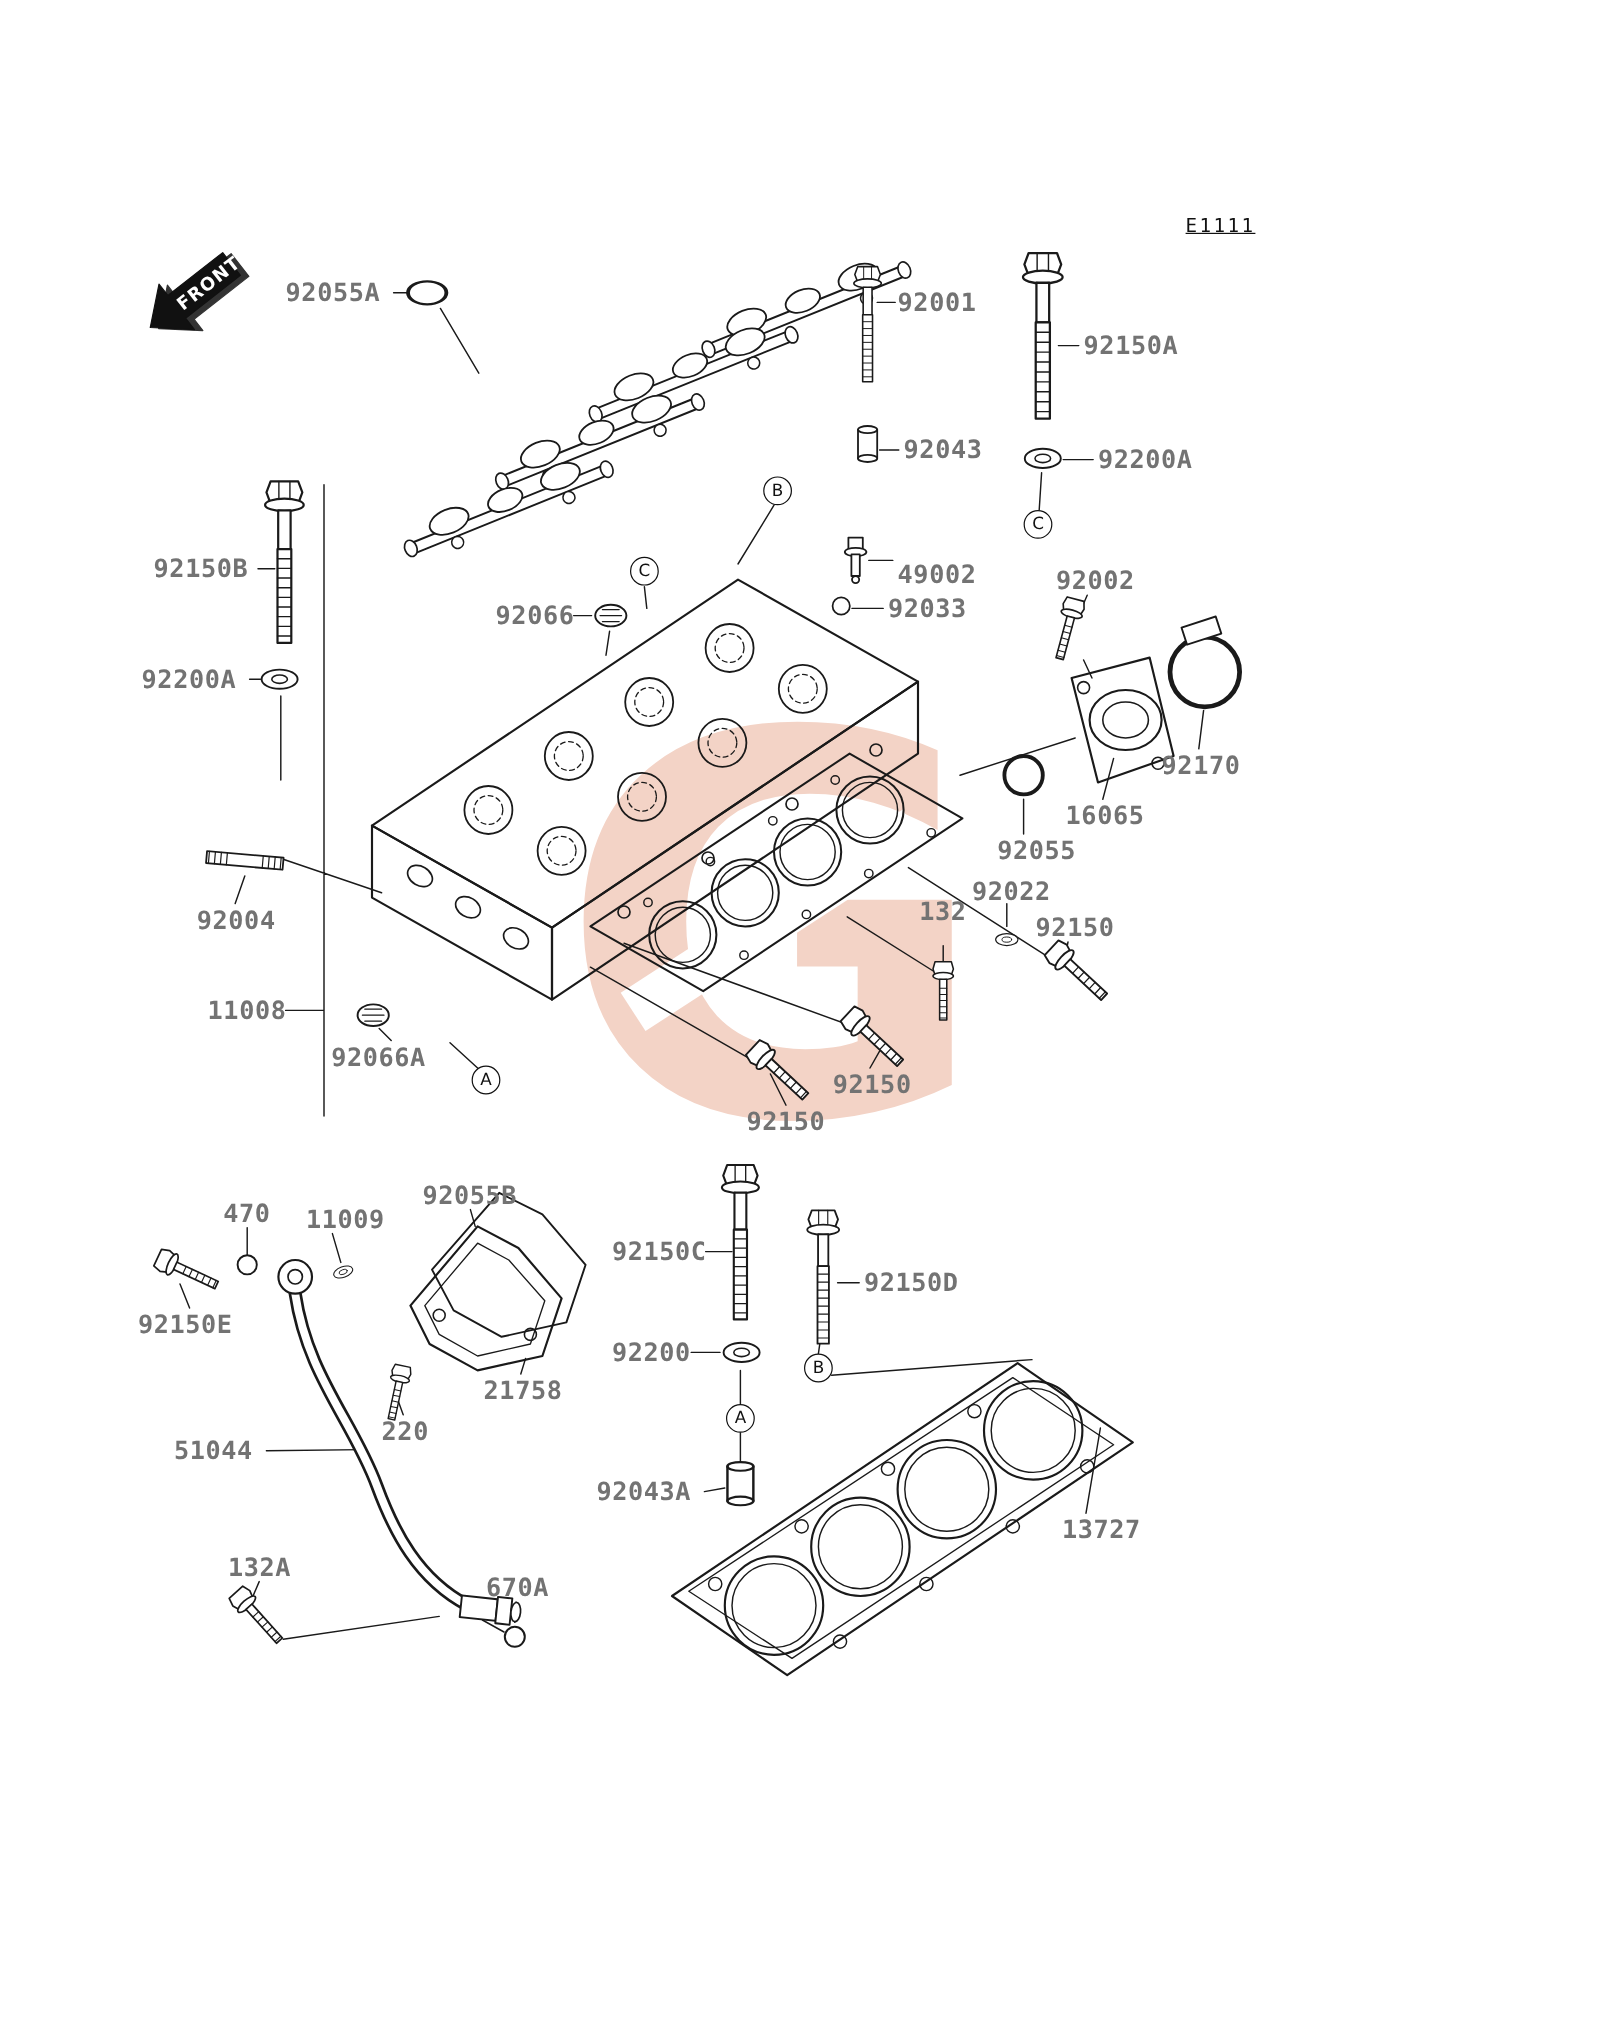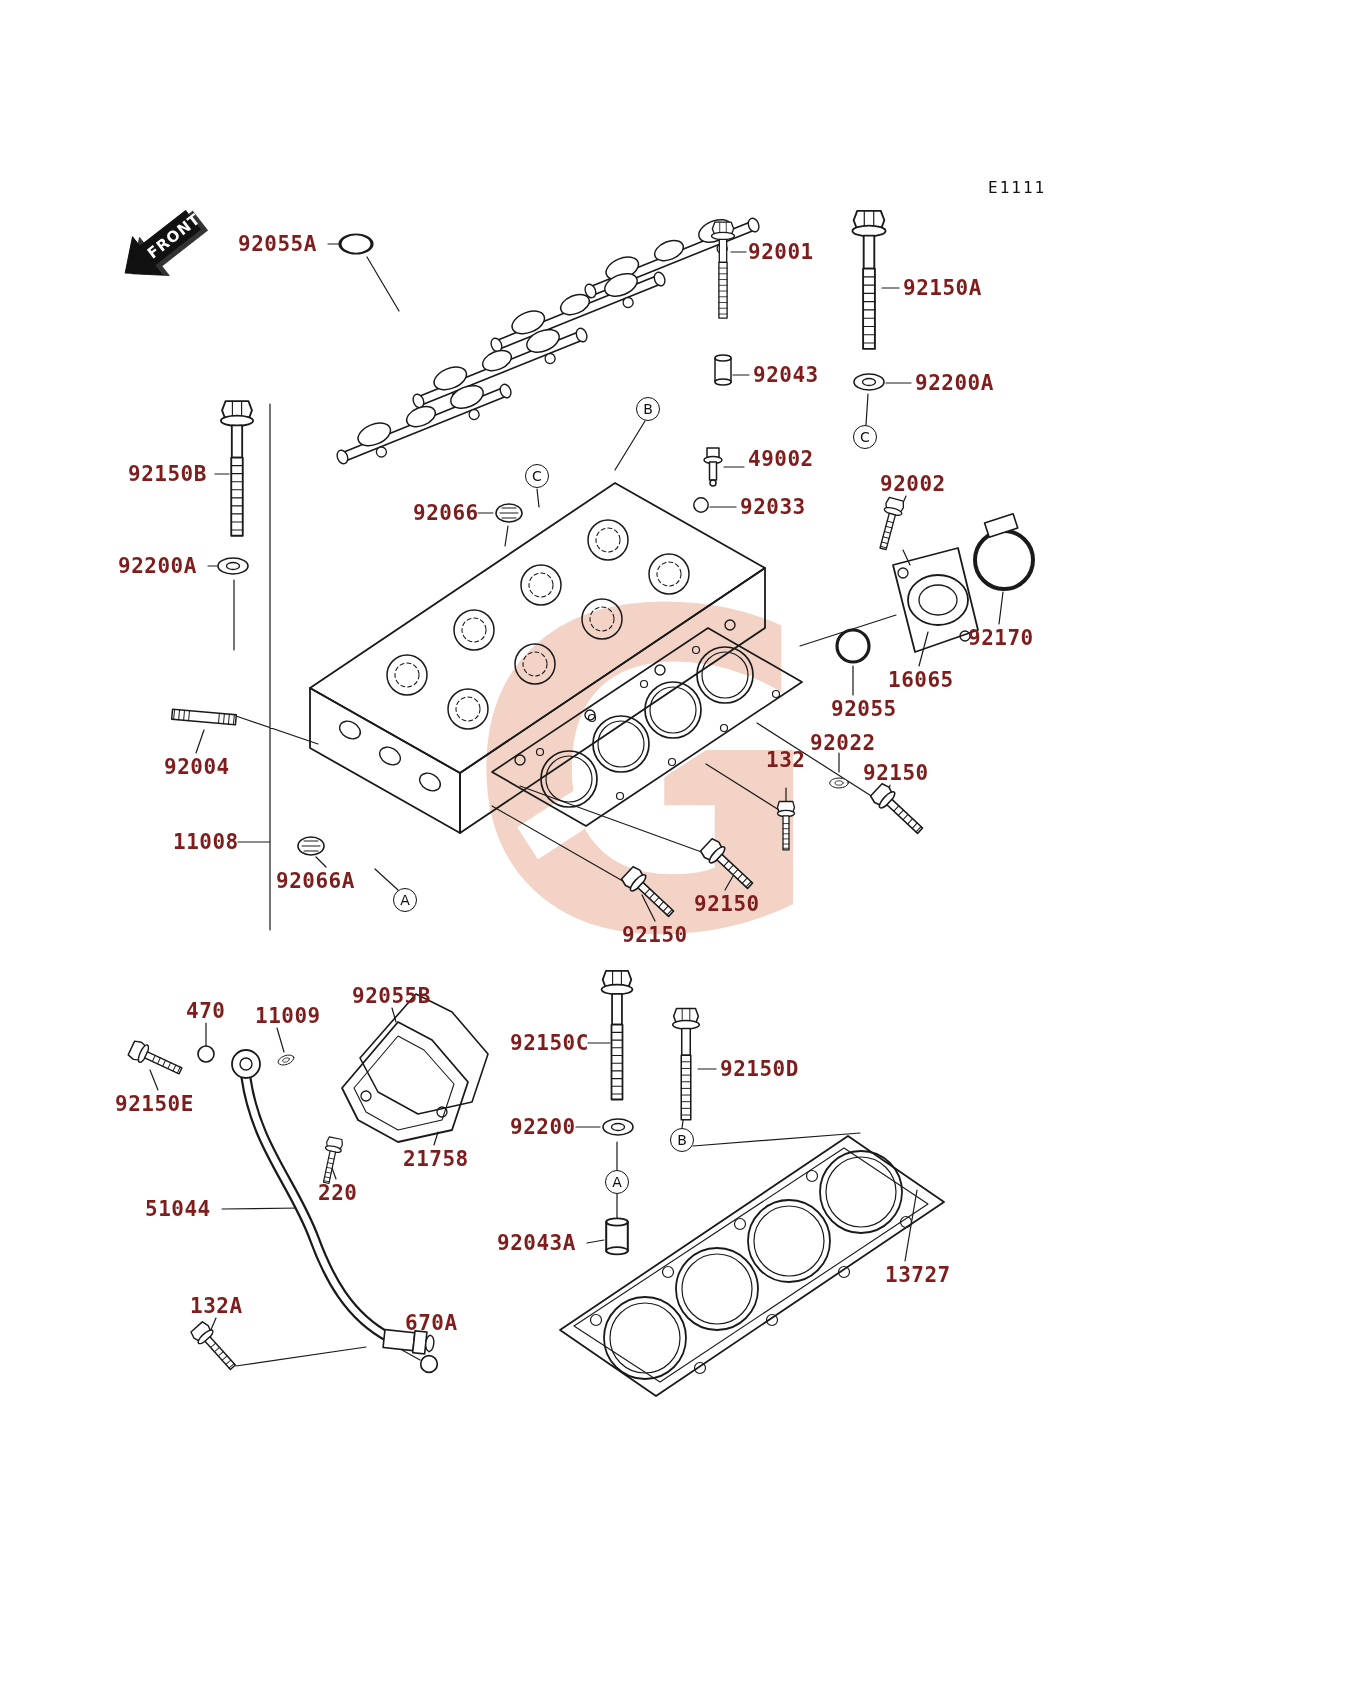--- a/index.html
+++ b/index.html
@@ -1,21 +1,21 @@
 <!DOCTYPE html>
 <html><head>
 <meta charset="utf-8">
 <style>
   html,body{margin:0;padding:0;background:#ffffff;}
   .stage{position:relative;width:1348px;height:1698px;background:#fff;overflow:hidden;
          font-family:"DejaVu Sans Mono",monospace;}
   .artwork{position:absolute;left:0;top:0;}
-  .part-label{position:absolute;font:700 21px "DejaVu Sans Mono",monospace;color:#7f1d1d;
+  .part-label{position:absolute;font:700 21px "DejaVu Sans Mono",monospace;color:#737373;
               white-space:nowrap;letter-spacing:0.5px;}
-  .code-label{position:absolute;font:400 16px "DejaVu Sans Mono",monospace;color:#111;letter-spacing:2px;}
+  .code-label{position:absolute;font:400 16px "DejaVu Sans Mono",monospace;color:#111;letter-spacing:2px;text-decoration:underline;}
   .callout{position:absolute;width:24px;height:24px;border:1.7px solid #111;border-radius:50%;
            background:#fff;display:flex;align-items:center;justify-content:center;
            font:400 14px "DejaVu Sans",sans-serif;color:#111;box-sizing:border-box;}
 </style>
 </head>
 <body>
 
 <div class="stage">
 
   <svg class="artwork" width="1348" height="1698" viewBox="0 0 1348 1698" stroke-linecap="round" stroke-linejoin="round">
@@ -279,21 +279,21 @@
     <use href="#dowel-sym" transform="translate(617,1222) scale(1.35,1.2)"></use>
   </svg>
 
   <div class="code-label" style="left:988px;top:178px">E1111</div>
 
   <div class="part-label" style="left:238px;top:232px">92055A</div>
   <div class="part-label" style="left:748px;top:240px">92001</div>
   <div class="part-label" style="left:903px;top:276px">92150A</div>
   <div class="part-label" style="left:753px;top:363px">92043</div>
   <div class="part-label" style="left:915px;top:371px">92200A</div>
-  <div class="part-label" style="left:748px;top:447px">49002</div>
+  <div class="part-label" style="left:748px;top:467px">49002</div>
   <div class="part-label" style="left:740px;top:495px">92033</div>
   <div class="part-label" style="left:128px;top:462px">92150B</div>
   <div class="part-label" style="left:413px;top:501px">92066</div>
   <div class="part-label" style="left:880px;top:472px">92002</div>
   <div class="part-label" style="left:118px;top:554px">92200A</div>
   <div class="part-label" style="left:968px;top:626px">92170</div>
   <div class="part-label" style="left:888px;top:668px">16065</div>
   <div class="part-label" style="left:831px;top:697px">92055</div>
   <div class="part-label" style="left:810px;top:731px">92022</div>
   <div class="part-label" style="left:766px;top:748px">132</div>

